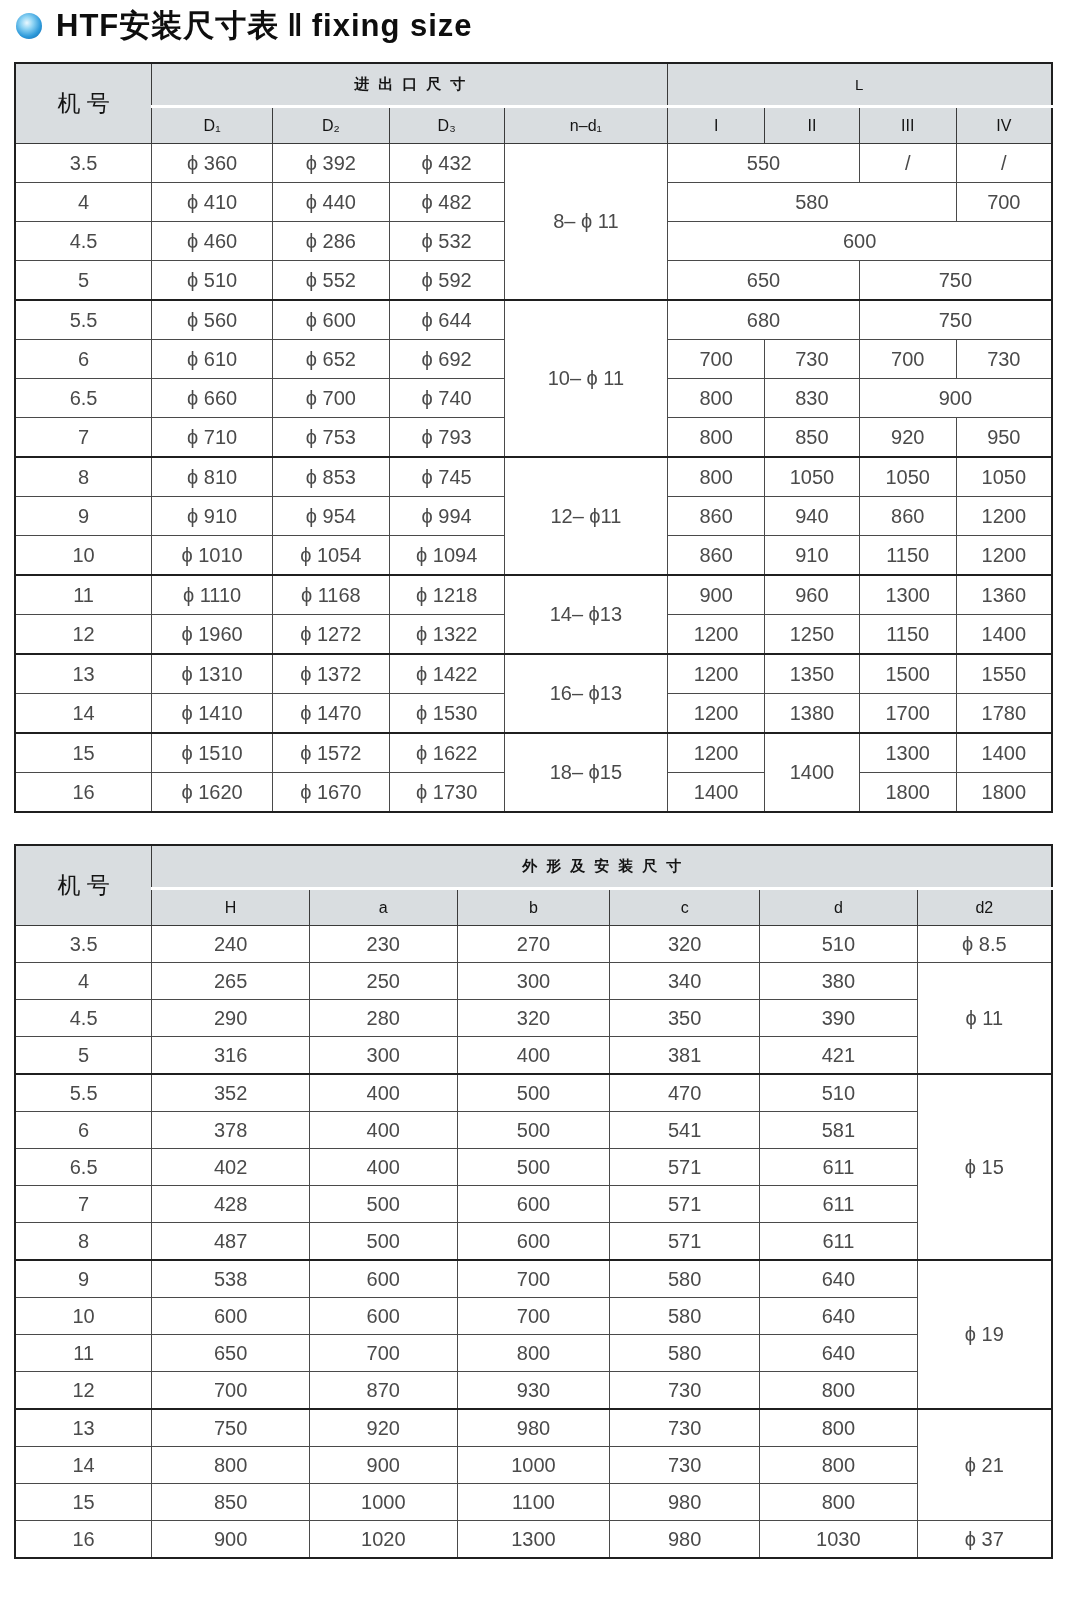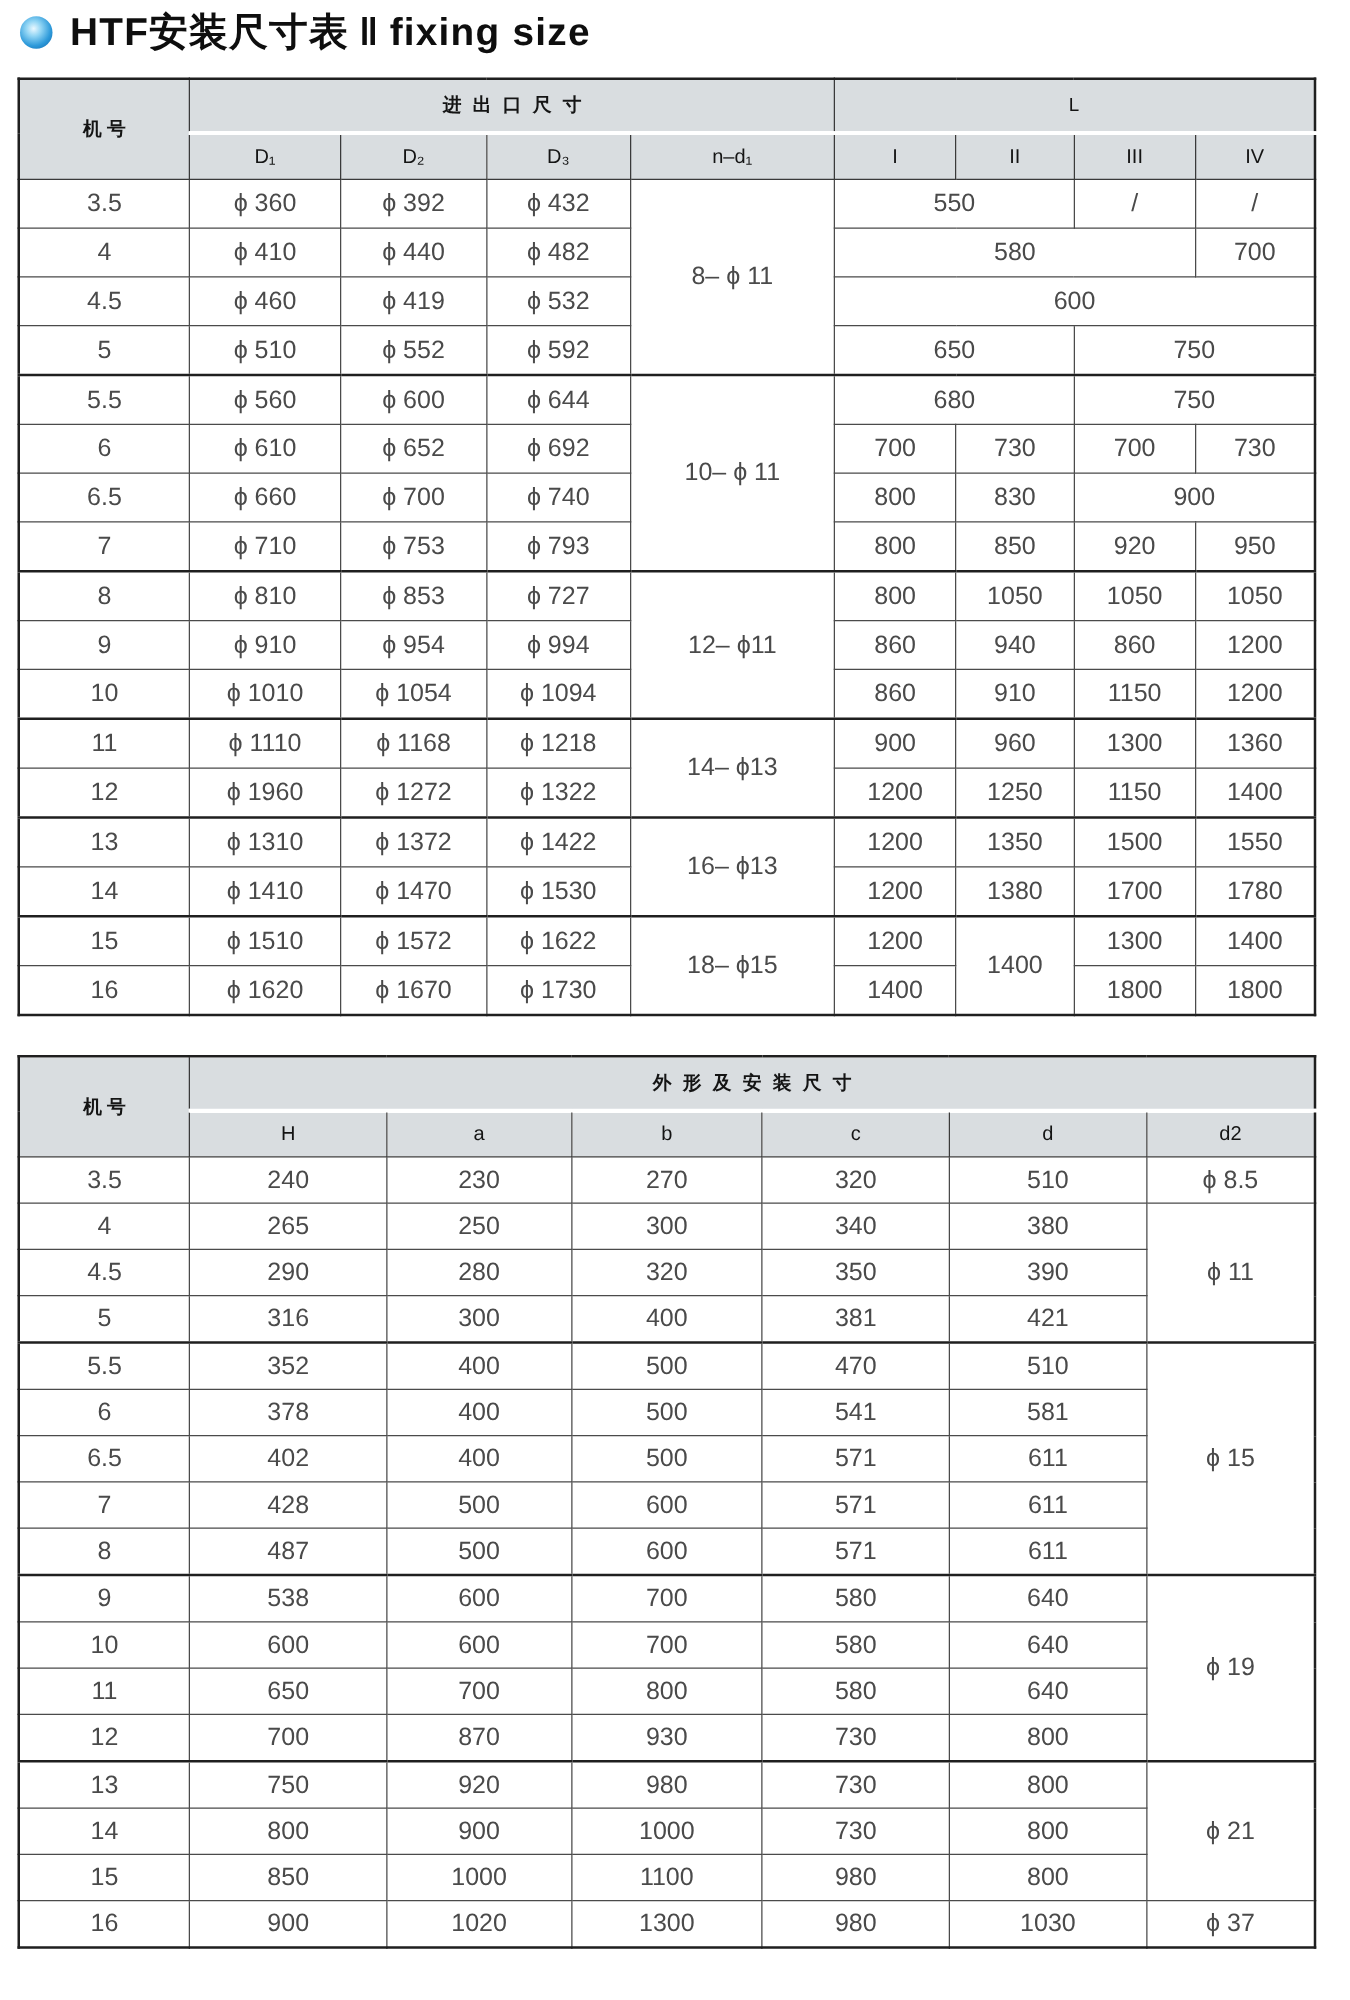--- a/index.html
+++ b/index.html
@@ -23,21 +23,21 @@
   .title .sep{margin:0 8px;font-weight:bold;}
 
   
   table{border-collapse:collapse;table-layout:fixed;border:2.5px solid #1f1f1f;}
   #t1{margin-bottom:31px;}
   th,td{padding:0;text-align:center;vertical-align:middle;overflow:hidden;white-space:nowrap;}
   td{border:1px solid #4a4a4a;font-size:20px;color:#4a4a4a;}
   #t1 td{height:38px;}
   #t2 td{height:36px;}
   thead th{background:#d9dde0;border:1px solid #3a3a3a;color:#141414;}
-  th.machine-hdr{font-size:15px;font-weight:bold;}
+  th.machine-hdr{font-size:23px;font-weight:normal;}
   th.group-hdr{font-size:15px;font-weight:bold;height:41px;}
   th.group-hdr.zh{letter-spacing:9px;text-indent:9px;}
   th.group-hdr.plain{font-weight:normal;letter-spacing:1px;}
   th.sub-hdr{font-size:16px;font-weight:normal;height:35px;border-top:3px solid #ffffff;}
   tr.group-start td{border-top:2.5px solid #1f1f1f;}
 </style>
 </head>
 <body>
 
 <div class="page">
@@ -93,21 +93,21 @@
           <td>4</td>
           <td>ϕ 410</td>
           <td>ϕ 440</td>
           <td>ϕ 482</td>
           <td colspan="3">580</td>
           <td>700</td>
         </tr>
         <tr>
           <td>4.5</td>
           <td>ϕ 460</td>
-          <td>ϕ 419</td>
+          <td>ϕ 286</td>
           <td>ϕ 532</td>
           <td colspan="4">600</td>
         </tr>
         <tr>
           <td>5</td>
           <td>ϕ 510</td>
           <td>ϕ 552</td>
           <td>ϕ 592</td>
           <td colspan="2">650</td>
           <td colspan="2">750</td>
@@ -147,21 +147,21 @@
           <td>ϕ 793</td>
           <td>800</td>
           <td>850</td>
           <td>920</td>
           <td>950</td>
         </tr>
         <tr class="group-start">
           <td>8</td>
           <td>ϕ 810</td>
           <td>ϕ 853</td>
-          <td>ϕ 727</td>
+          <td>ϕ 745</td>
           <td rowspan="3">12– ϕ11</td>
           <td>800</td>
           <td>1050</td>
           <td>1050</td>
           <td>1050</td>
         </tr>
         <tr>
           <td>9</td>
           <td>ϕ 910</td>
           <td>ϕ 954</td>

